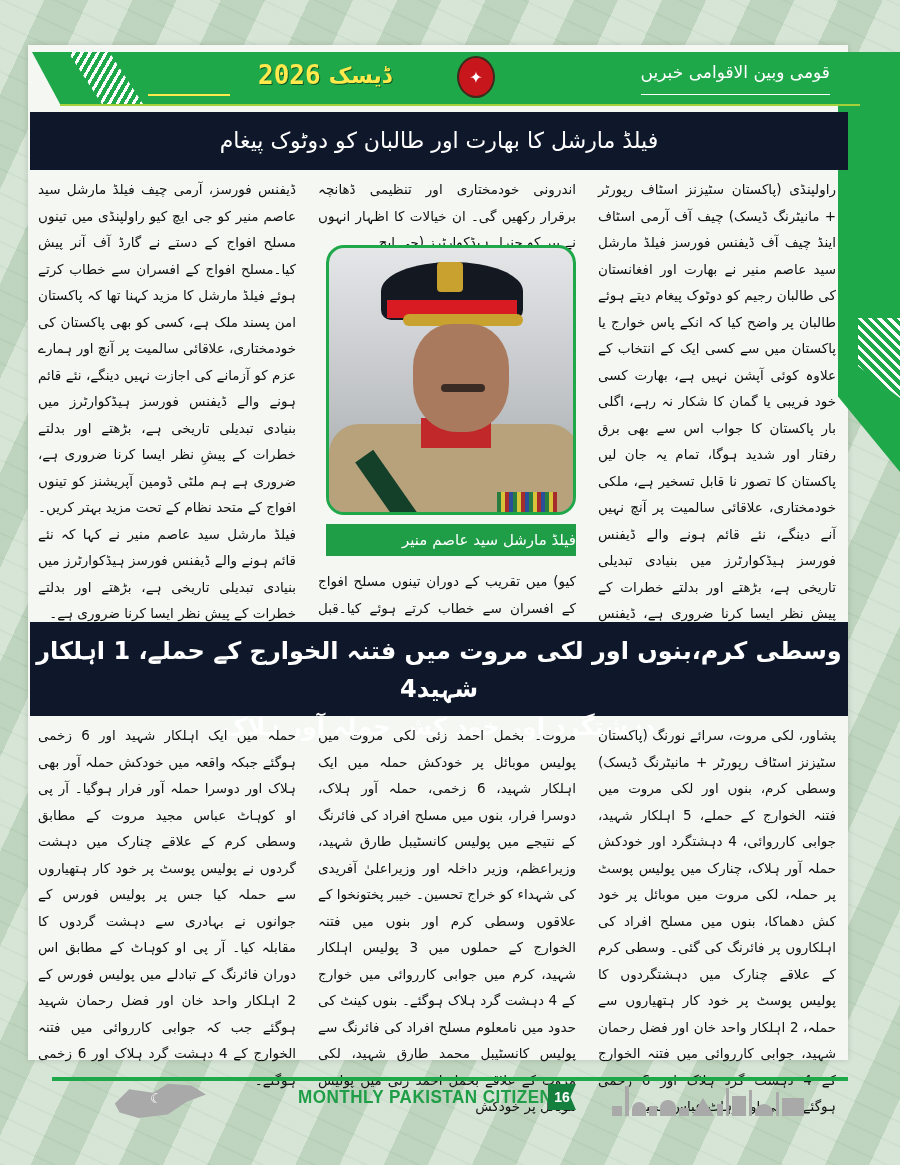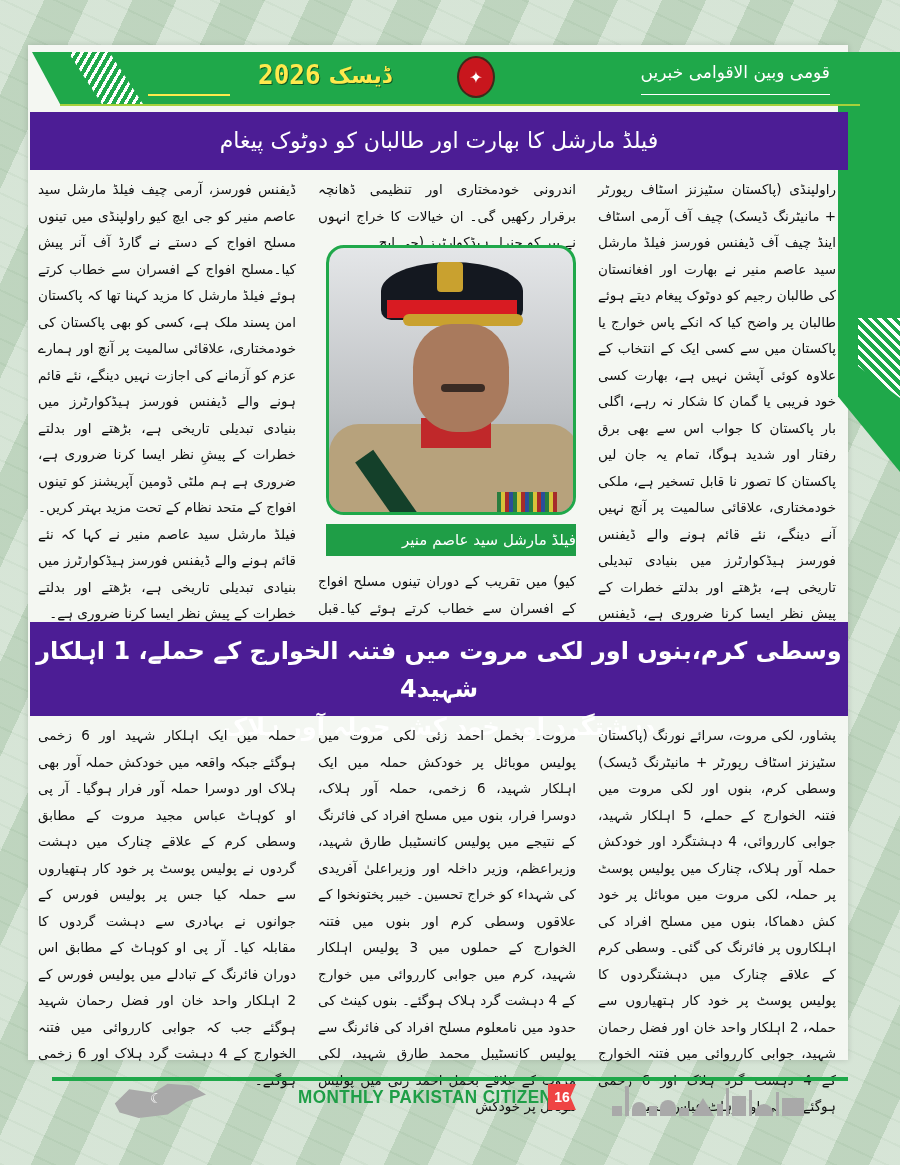--- a/index.html
+++ b/index.html
@@ -51,21 +51,21 @@
     background:#c8161d; border:2px solid #3d2a1a; box-sizing:border-box;
     display:flex; align-items:center; justify-content:center;
   }
   .logo-bird { color:#fff; font-size:16px; }
   .section-title {
     position:absolute; right:70px; top:62px; color:#fff; font-size:17px; direction:rtl;
     border-bottom:1.5px solid #fff; padding-bottom:12px;
   }
   
   .headline {
-    position:absolute; background:#4c1d95; color:#fff; text-align:center; direction:rtl;
+    position:absolute; background:#0f172a; color:#fff; text-align:center; direction:rtl;
   }
   .headline-1 { left:30px; top:112px; width:818px; height:58px; font-size:22px; line-height:58px; }
   .headline-2 { left:30px; top:622px; width:818px; height:94px; font-size:24px; font-weight:bold; line-height:38px; padding-top:10px; box-sizing:border-box; }
   
   .col {
     position:absolute; direction:rtl; text-align:justify; color:#111;
     font-size:13.5px; line-height:26.5px;
   }
   .col-1-right { left:598px; top:176px; width:238px; }
   .col-1-mid   { left:318px; top:176px; width:258px; }
@@ -94,21 +94,21 @@
     position:absolute; left:326px; top:524px; width:250px; height:32px; background:#1f9e47;
     color:#fff; font-size:15px; line-height:32px; direction:rtl;
   }
   
   .footer-line { position:absolute; left:52px; top:1077px; width:796px; height:4px; background:#1fa84a; }
   .footer-title {
     position:absolute; left:298px; top:1086px; color:#1f9e47; font-size:19px; font-weight:bold;
     font-family:"Liberation Sans", sans-serif; letter-spacing:0.5px; transform:scaleX(0.9); transform-origin:left;
   }
   .page-num {
-    position:absolute; left:548px; top:1084px; width:28px; height:26px; background:#ef4444; color:#fff;
+    position:absolute; left:548px; top:1084px; width:28px; height:26px; background:#15803d; color:#fff;
     font-size:14px; font-weight:bold; line-height:26px; text-align:center;
     font-family:"Liberation Sans", sans-serif;
     clip-path: polygon(0 0, 100% 0, 80% 50%, 100% 100%, 0 100%);
   }
   .map-shape { position:absolute; left:110px; top:1082px; width:96px; height:36px; background:#a9a9a9;
     clip-path: polygon(5% 60%, 20% 20%, 45% 30%, 60% 5%, 85% 10%, 100% 35%, 80% 55%, 60% 90%, 30% 100%, 10% 85%); }
   .map-flag { position:absolute; left:150px; top:1090px; color:#fff; font-size:14px; }
   .skyline { position:absolute; left:612px; top:1080px; width:196px; height:36px; display:flex; align-items:flex-end; gap:3px; }
   .skyline span { background:#a9a9a9; display:block; }
 </style>
@@ -131,21 +131,21 @@
 
 <div class="logo">
   <span class="logo-bird">✦</span>
 </div>
 
 <div class="section-title">قومی وبین الاقوامی خبریں</div>
 
 <div class="headline headline-1">فیلڈ مارشل کا بھارت اور طالبان کو دوٹوک پیغام</div>
 
 <div class="col col-1-right">راولپنڈی (پاکستان سٹیزنز اسٹاف رپورٹر + مانیٹرنگ ڈیسک) چیف آف آرمی اسٹاف اینڈ چیف آف ڈیفنس فورسز فیلڈ مارشل سید عاصم منیر نے بھارت اور افغانستان کی طالبان رجیم کو دوٹوک پیغام دیتے ہوئے طالبان پر واضح کیا کہ انکے پاس خوارج یا پاکستان میں سے کسی ایک کے انتخاب کے علاوہ کوئی آپشن نہیں ہے، بھارت کسی خود فریبی یا گمان کا شکار نہ رہے، اگلی بار پاکستان کا جواب اس سے بھی برق رفتار اور شدید ہوگا، تمام یہ جان لیں پاکستان کا تصور نا قابل تسخیر ہے، ملکی خودمختاری، علاقائی سالمیت پر آنچ نہیں آنے دینگے، نئے قائم ہونے والے ڈیفنس فورسز ہیڈکوارٹرز میں بنیادی تبدیلی تاریخی ہے، بڑھتے اور بدلتے خطرات کے پیشِ نظر ایسا کرنا ضروری ہے، ڈیفنس فورسز کا ہیڈکوارٹر سروسز کے آپریشن کو مربوط اور ہم آہنگ کریگا، بالا کمانڈ کی یکجہتی کے ساتھ تینوں افواج اپنی</div>
-<div class="col col-1-mid">اندرونی خودمختاری اور تنظیمی ڈھانچہ برقرار رکھیں گی۔ ان خیالات کا خراج انہوں نے پیر کو جنرل ہیڈکوارٹرز (جی ایچ</div>
+<div class="col col-1-mid">اندرونی خودمختاری اور تنظیمی ڈھانچہ برقرار رکھیں گی۔ ان خیالات کا اظہار انہوں نے پیر کو جنرل ہیڈکوارٹرز (جی ایچ</div>
 
 <div class="photo">
   <div class="cap"></div>
   <div class="cap-band"></div>
   <div class="badge"></div>
   <div class="visor"></div>
   <div class="body"></div>
   <div class="collar"></div>
   <div class="sash"></div>
   <div class="ribbons"></div>

